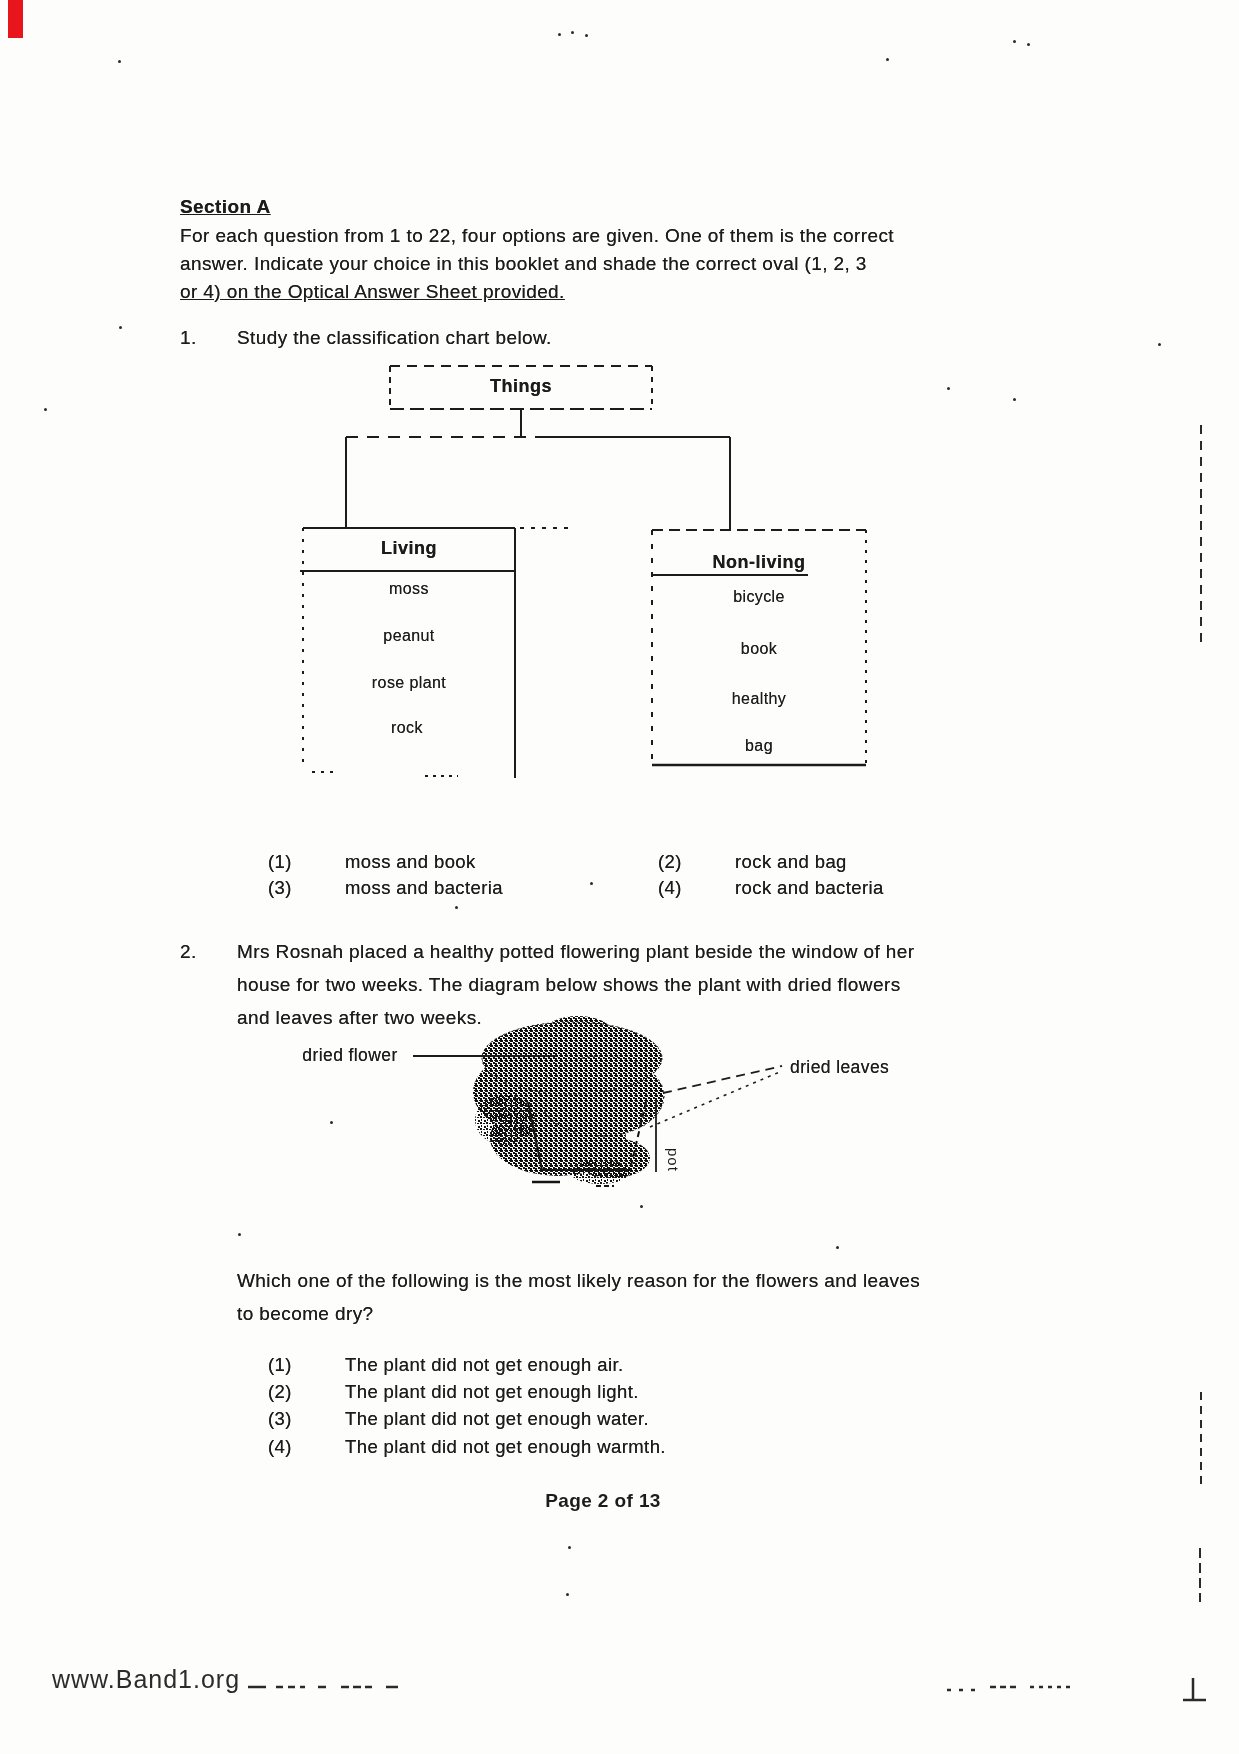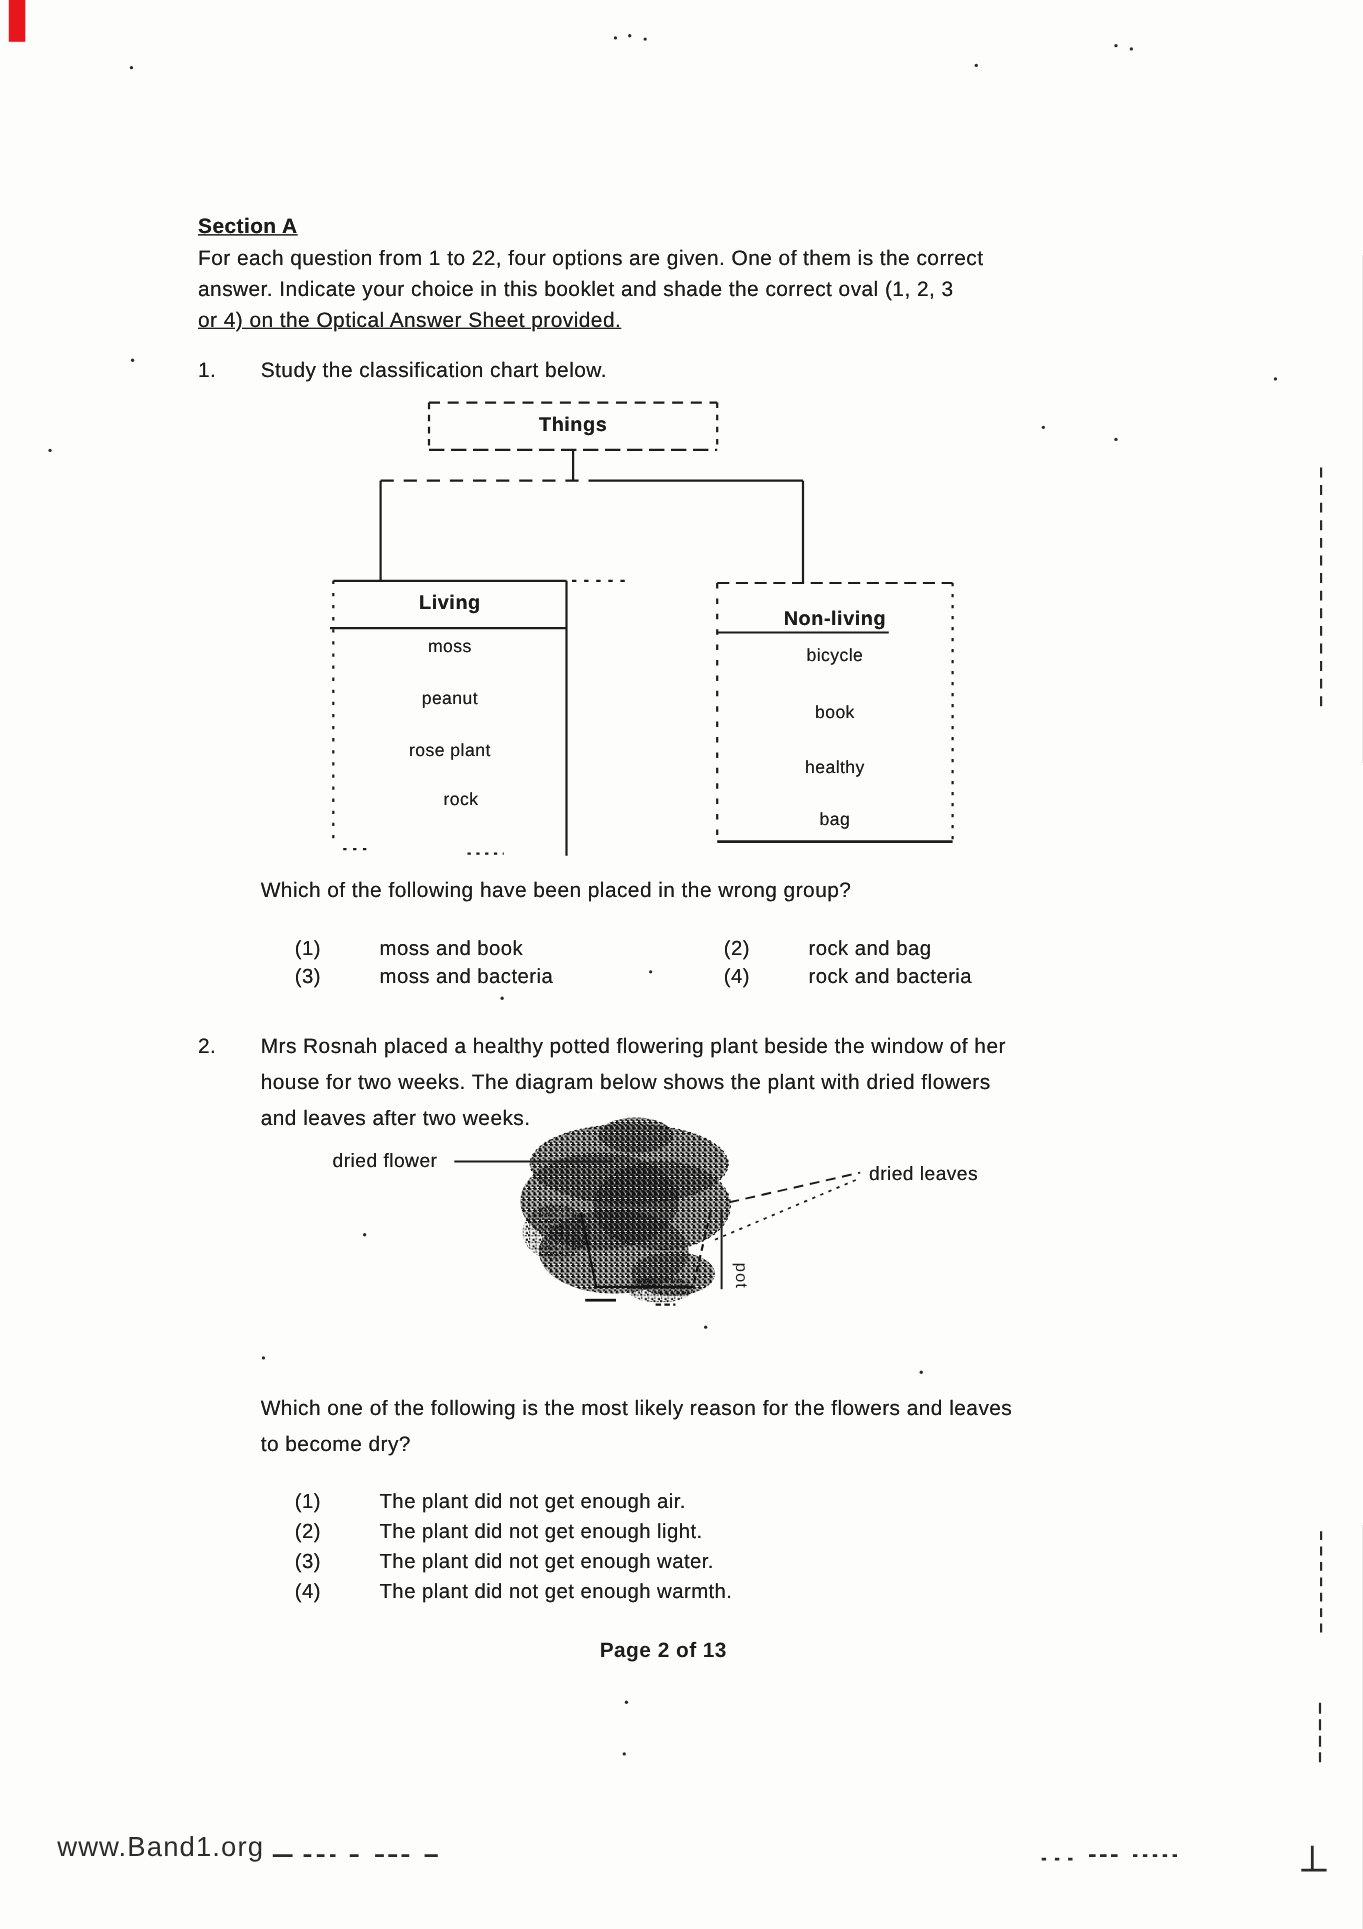--- a/index.html
+++ b/index.html
@@ -136,29 +136,28 @@
 
   <div class="t" style="left:180px; top:327px;">1.</div>
   <div class="t" style="left:237px; top:327px;">Study the classification chart below.</div>
 
   <div class="boxlabel" style="left:390px; top:376px; width:262px;">Things</div>
 
   <div class="boxlabel" style="left:303px; top:538px; width:212px;">Living</div>
   <div class="boxitem" style="left:303px; top:580px; width:212px;">moss</div>
   <div class="boxitem" style="left:303px; top:627px; width:212px;">peanut</div>
   <div class="boxitem" style="left:303px; top:674px; width:212px;">rose plant</div>
-  <div class="boxitem" style="left:313px; top:719px; width:212px;text-align:center;">rock</div>
+  <div class="boxitem" style="left:301px; top:719px; width:212px;text-align:center;">rock</div>
 
   <div class="boxlabel" style="left:652px; top:540px; width:214px;margin-top:12px;">Non-living</div>
   <div class="boxitem" style="left:652px; top:588px; width:214px;">bicycle</div>
   <div class="boxitem" style="left:652px; top:640px; width:214px;">book</div>
   <div class="boxitem" style="left:652px; top:690px; width:214px;">healthy</div>
   <div class="boxitem" style="left:652px; top:737px; width:214px;">bag</div>
 
-  <div class="t" style="left:237px; top:799px;">Which of the following have been placed in the wrong group?</div>
 
   <div class="t opt" style="left:268px; top:851px;">(1)</div>
   <div class="t opt" style="left:345px; top:851px;">moss and book</div>
   <div class="t opt" style="left:658px; top:851px;">(2)</div>
   <div class="t opt" style="left:735px; top:851px;">rock and bag</div>
   <div class="t opt" style="left:268px; top:877px;">(3)</div>
   <div class="t opt" style="left:345px; top:877px;">moss and bacteria</div>
   <div class="t opt" style="left:658px; top:877px;">(4)</div>
   <div class="t opt" style="left:735px; top:877px;">rock and bacteria</div>
 

